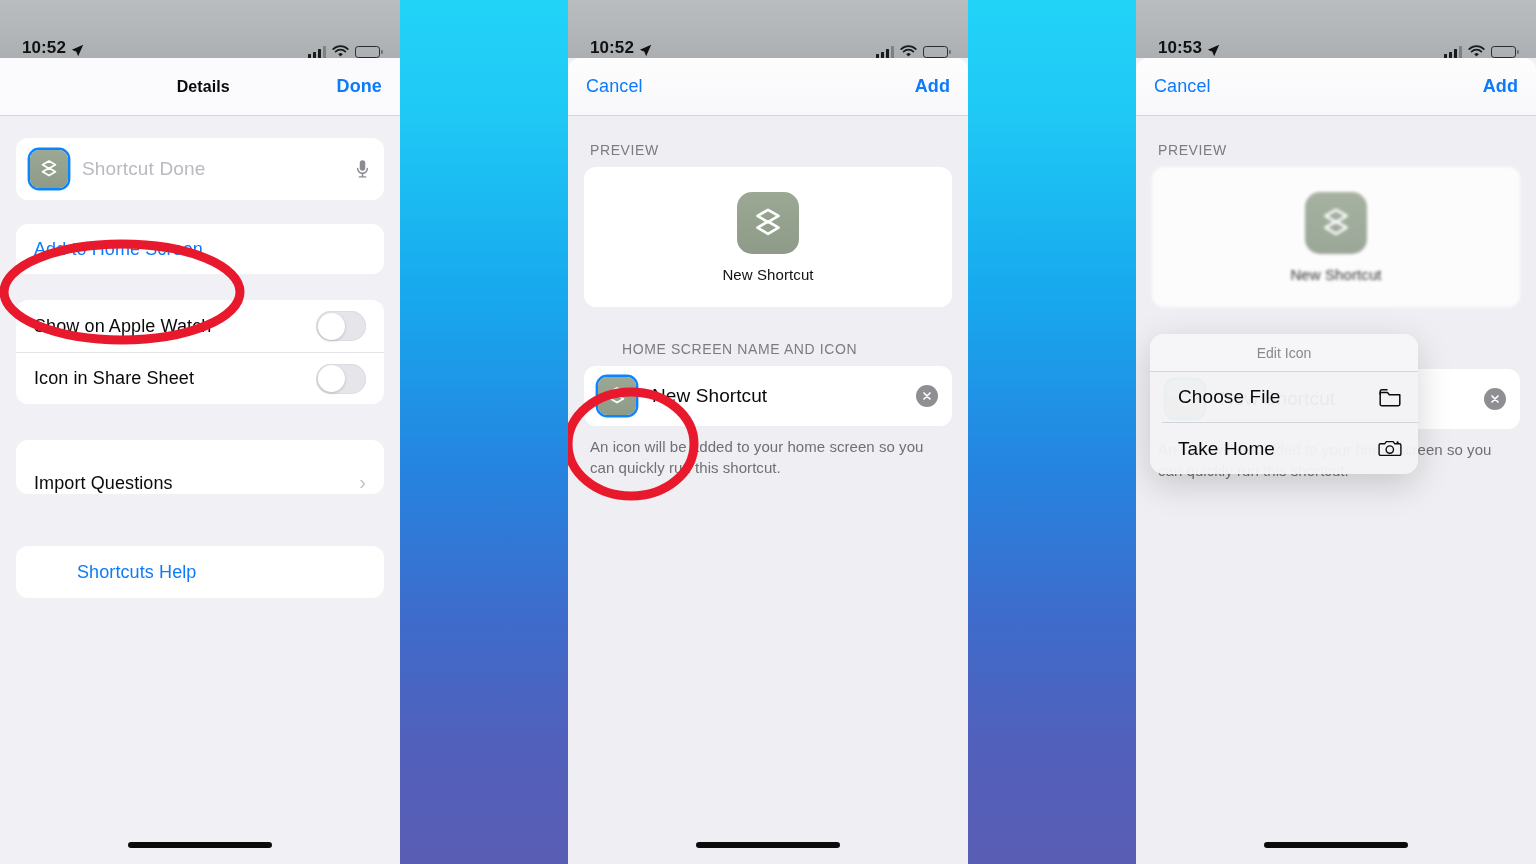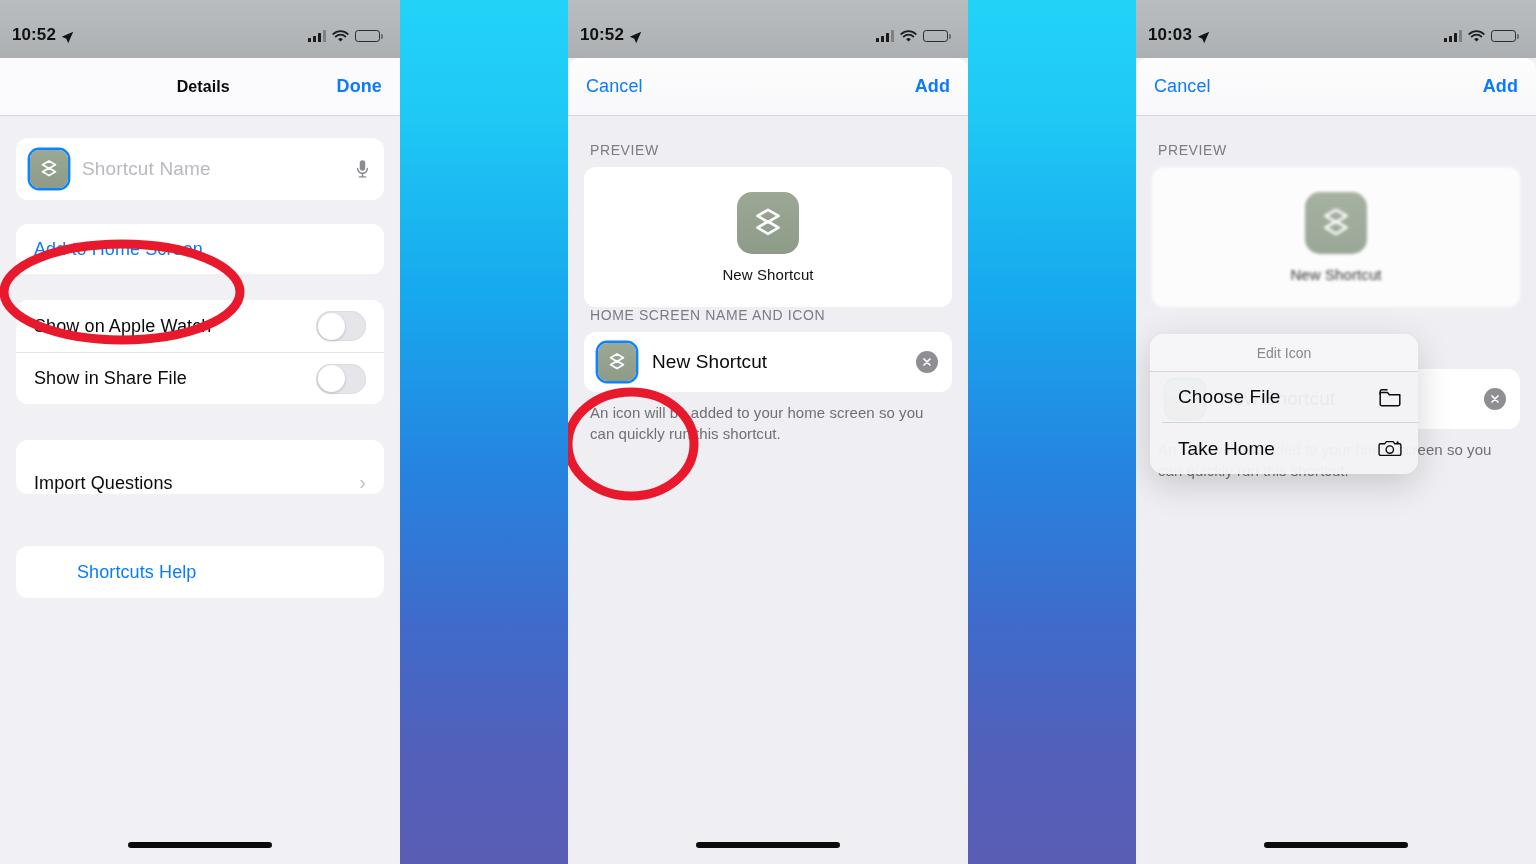--- a/index.html
+++ b/index.html
@@ -21,22 +21,22 @@
   .phone {
     width:400px; flex:0 0 400px; height:864px;
     position:relative; overflow:hidden;
     background:#f1f0f4;
   }
 
   
   .statusbar {
     position:relative; height:58px;
     background:linear-gradient(180deg,#b9bdbf 0%,#b2b6b9 55%,#abafb2 100%);
-    display:flex; align-items:center; justify-content:space-between;
-    padding:12px 20px 0 12px;
+    display:flex; align-items:flex-end; justify-content:space-between;
+    padding:12px 20px 0 22px;
     z-index:5;
   }
   .status-time {
     font-size:17px; font-weight:600; color:#111; letter-spacing:.1px;
     display:flex; align-items:center; gap:5px;
   }
   .loc-arrow { display:inline-block; width:13px; height:13px; }
   .status-right { display:flex; align-items:center; gap:6px; padding-top:2px; }
   .bars { display:flex; align-items:flex-end; gap:2px; height:12px; }
   .bars i { display:block; width:3px; background:#1b1b1b; border-radius:.5px; }
@@ -226,21 +226,21 @@
 
     <div class="content">
 
       <div class="namecard">
         <span class="tile ring">
           <svg width="22" height="22" viewBox="0 0 24 24">
             <path d="M12 3.2 19 7.3 12 11.4 5 7.3z" fill="none" stroke="#fff" stroke-width="1.9" stroke-linejoin="round"></path>
             <path d="M12 11 19 15.1 12 19.2 5 15.1z" fill="none" stroke="#fff" stroke-width="1.9" stroke-linejoin="round"></path>
           </svg>
         </span>
-        <span class="placeholder">Shortcut Name</span>
+        <span class="placeholder">Shortcut Done</span>
         <svg width="15" height="22" viewBox="0 0 16 24">
           <rect x="5" y="2.5" width="6" height="11.5" rx="3" fill="#8b8b91"></rect>
           <path d="M2.6 11.3a5.4 5.4 0 0 0 10.8 0" stroke="#8b8b91" stroke-width="1.6" fill="none" stroke-linecap="round"></path>
           <path d="M8 16.8v3.4M4.6 20.6h6.8" stroke="#8b8b91" stroke-width="1.6" stroke-linecap="round"></path>
         </svg>
       </div>
 
       <div class="card" style="margin-top:24px;">
         <div class="row link" style="min-height:50px;">
           <span class="label">Add to Home Screen</span>
@@ -248,21 +248,21 @@
       </div>
 
       <div class="card" style="margin-top:26px;">
         <div class="row">
           <span class="label">Show on Apple Watch</span>
           <span class="switch">
               <span class="knob"></span>
             </span>
         </div>
         <div class="row">
-          <span class="label">Show in Share File</span>
+          <span class="label">Icon in Share Sheet</span>
           <span class="switch">
               <span class="knob"></span>
             </span>
         </div>
       </div>
 
       <div class="card" style="margin-top:36px;">
         <div class="row" style="min-height:54px;align-items:flex-end;">
           <span class="label">Import Questions</span>
           <span class="chevron">›</span>
@@ -326,21 +326,21 @@
       <div class="preview-card">
         <span class="tile big">
           <svg width="36" height="36" viewBox="0 0 24 24">
             <path d="M12 3.2 19 7.3 12 11.4 5 7.3z" fill="none" stroke="#fff" stroke-width="1.8" stroke-linejoin="round"></path>
             <path d="M12 11 19 15.1 12 19.2 5 15.1z" fill="none" stroke="#fff" stroke-width="1.8" stroke-linejoin="round"></path>
           </svg>
         </span>
         <span class="preview-name">New Shortcut</span>
       </div>
 
-      <div class="section-head" style="">HOME SCREEN NAME AND ICON</div>
+      <div class="section-head" style="padding-top:34px;margin-left:32px;">HOME SCREEN NAME AND ICON</div>
 
       <div class="nirow">
         <span class="tile ring">
           <svg width="22" height="22" viewBox="0 0 24 24">
             <path d="M12 3.2 19 7.3 12 11.4 5 7.3z" fill="none" stroke="#fff" stroke-width="1.9" stroke-linejoin="round"></path>
             <path d="M12 11 19 15.1 12 19.2 5 15.1z" fill="none" stroke="#fff" stroke-width="1.9" stroke-linejoin="round"></path>
           </svg>
         </span>
         <span class="val">New Shortcut</span>
         <span class="clearbtn">
@@ -359,21 +359,21 @@
       <ellipse cx="75" cy="58" rx="63" ry="52" fill="none" stroke="#e8192c" stroke-width="9"></ellipse>
     </svg>
   </div>
 
   <div class="divider"></div>
 
   <div class="phone">
 
     <div class="statusbar">
       <div class="status-time">
-        <span>10:03</span>
+        <span>10:53</span>
         <span class="loc-arrow">
           <svg viewBox="0 0 16 16" width="13" height="13">
               <path d="M15 1 1 7.2l5.6 2.2L8.8 15z" fill="#111"></path>
             </svg>
         </span>
       </div>
       <div class="status-right">
         <span class="bars">
             <i></i>
             <i></i>

